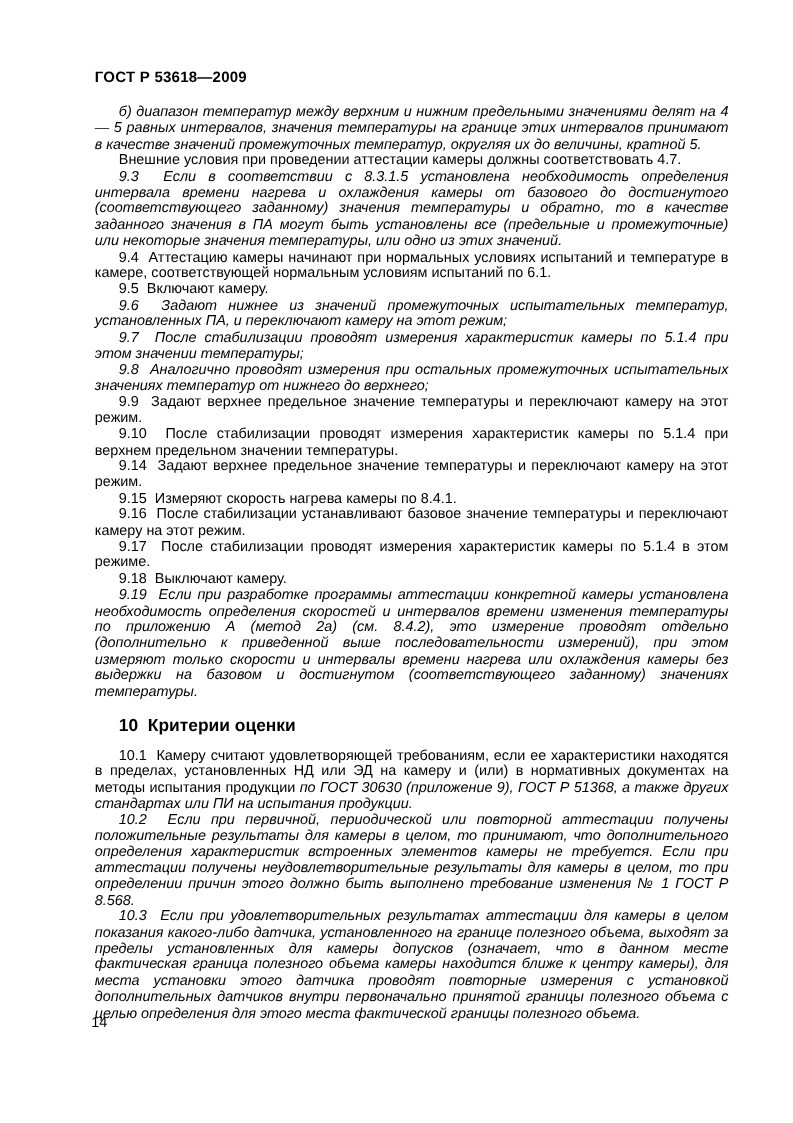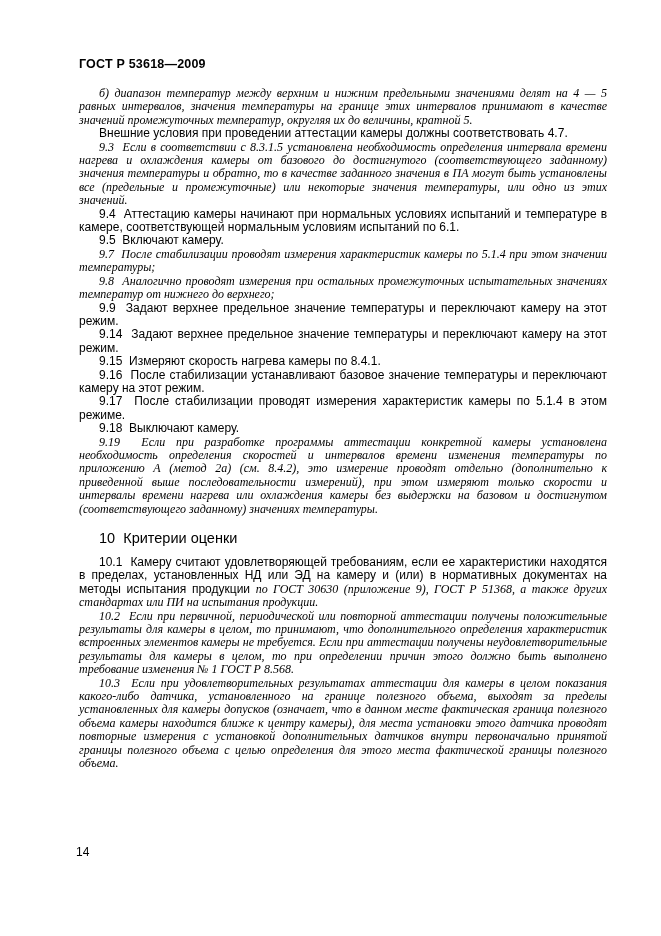--- a/index.html
+++ b/index.html
@@ -30,24 +30,24 @@
     left: 79px;
     width: 528px;
   }
   .content p {
     margin: 0;
     font-size: 12px;
     line-height: 13.4px;
     text-align: justify;
     text-indent: 20px;
   }
-  .it { font-style: italic; font-family: Liberation Serif, serif; }
+  .it { font-style: italic; }
   .section-heading {
     font-size: 14.5px;
-    font-weight: normal;
+    font-weight: bold;
     margin: 14px 0 10px 0;
     padding-left: 20px;
     text-align: left;
   }
   .page-number {
     position: absolute;
     left: 76px;
     top: 845px;
     font-size: 12px;
   }
@@ -59,23 +59,25 @@
 
   <div class="doc-header">ГОСТ Р 53618—2009</div>
 
   <div class="content">
 
     <p class="it">б)&nbsp;диапазон температур между верхним и нижним предельными значениями делят на 4 — 5 равных интервалов, значения температуры на границе этих интервалов принимают в качестве значений промежуточных температур, округляя их до величины, кратной 5.</p>
     <p>Внешние условия при проведении аттестации камеры должны соответствовать 4.7.</p>
     <p class="it">9.3&nbsp; Если в соответствии с 8.3.1.5 установлена необходимость определения интервала времени нагрева и охлаждения камеры от базового до достигнутого (соответствующего заданному) значения температуры и обратно, то в качестве заданного значения в ПА могут быть установлены все (предельные и промежуточные) или некоторые значения температуры, или одно из этих значений.</p>
     <p>9.4&nbsp; Аттестацию камеры начинают при нормальных условиях испытаний и температуре в камере, соответствующей нормальным условиям испытаний по 6.1.</p>
     <p>9.5&nbsp; Включают камеру.</p>
+    <p class="it">9.6&nbsp; Задают нижнее из значений промежуточных испытательных температур, установленных ПА, и переключают камеру на этот режим;</p>
     <p class="it">9.7&nbsp; После стабилизации проводят измерения характеристик камеры по 5.1.4 при этом значении температуры;</p>
     <p class="it">9.8&nbsp; Аналогично проводят измерения при остальных промежуточных испытательных значениях температур от нижнего до верхнего;</p>
     <p>9.9&nbsp; Задают верхнее предельное значение температуры и переключают камеру на этот режим.</p>
+    <p>9.10&nbsp; После стабилизации проводят измерения характеристик камеры по 5.1.4 при верхнем предельном значении температуры.</p>
     <p>9.14&nbsp; Задают верхнее предельное значение температуры и переключают камеру на этот режим.</p>
     <p>9.15&nbsp; Измеряют скорость нагрева камеры по 8.4.1.</p>
     <p>9.16&nbsp; После стабилизации устанавливают базовое значение температуры и переключают камеру на этот режим.</p>
     <p>9.17&nbsp; После стабилизации проводят измерения характеристик камеры по 5.1.4 в этом режиме.</p>
     <p>9.18&nbsp; Выключают камеру.</p>
     <p class="it">9.19&nbsp; Если при разработке программы аттестации конкретной камеры установлена необходимость определения скоростей и интервалов времени изменения температуры по приложению А (метод 2а) (см. 8.4.2), это измерение проводят отдельно (дополнительно к приведенной выше последовательности измерений), при этом измеряют только скорости и интервалы времени нагрева или охлаждения камеры без выдержки на базовом и достигнутом (соответствующего заданному) значениях температуры.</p>
 
     <h2 class="section-heading">10&nbsp; Критерии оценки</h2>
 
     <p><span>10.1&nbsp; Камеру считают удовлетворяющей требованиям, если ее характеристики находятся в пределах, установленных НД или ЭД на камеру и (или) в нормативных документах на методы испытания продукции </span><span class="it">по ГОСТ 30630 (приложение 9), ГОСТ Р 51368, а также других стандартах или ПИ на испытания продукции.</span></p>

